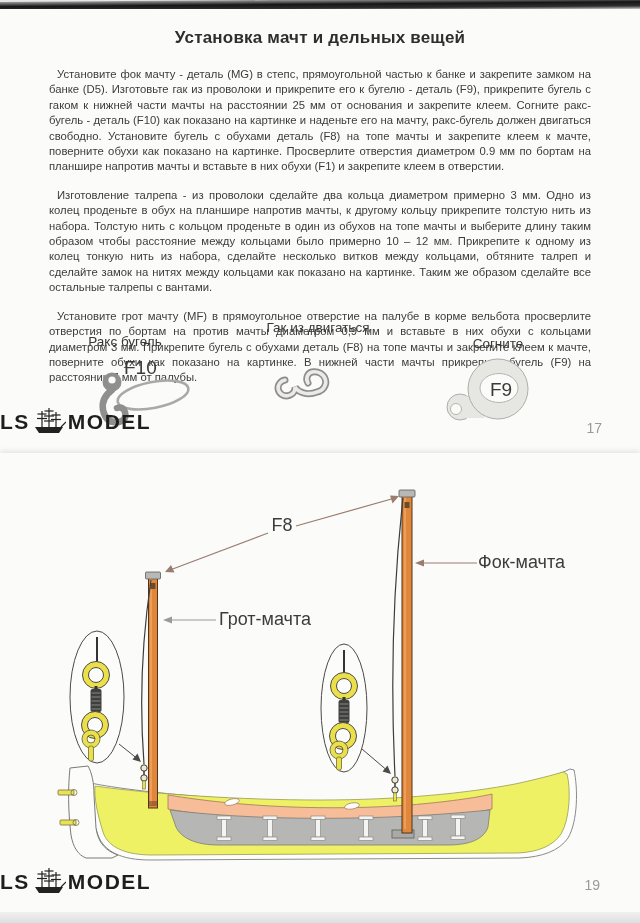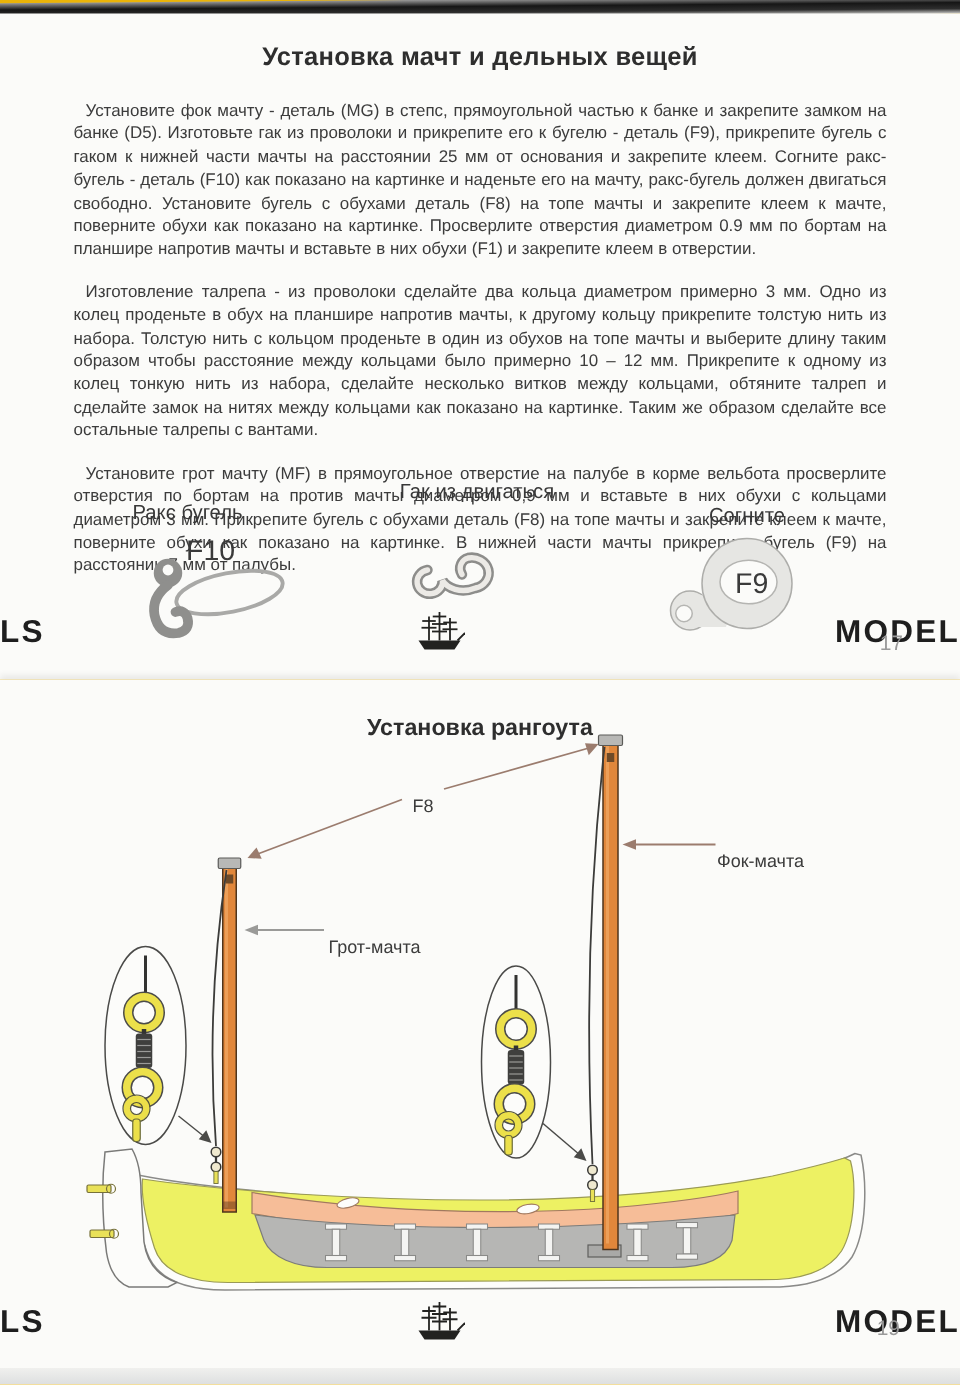--- a/index.html
+++ b/index.html
@@ -1,18 +1,18 @@
 <!DOCTYPE html>
 <html><head>
 <meta charset="utf-8">
 <style>
   html,body { margin:0; padding:0; background:#ffffff; }
   .scan {
     position:relative; width:640px; height:923px; overflow:hidden;
-    background:#eab308; font-family:"Liberation Sans", sans-serif;
+    background:#e5e5e5; font-family:"Liberation Sans", sans-serif;
   }
   .top-edge {
     position:absolute; top:-3px; left:-8px; width:660px; height:12px;
     background:linear-gradient(180deg,#9a9a9a 0%,#161616 38%,#2e2e2e 72%,#cfcfcd 100%);
     transform:rotate(-0.45deg); transform-origin:right top;
   }
   .page { position:absolute; left:0; width:640px; background:#fbfbf9; }
   .page1 { top:9px; height:444px; }
   .page2 { top:453px; height:459px; box-shadow:0 -3px 4px rgba(0,0,0,0.07); }
   .bottom-edge {
@@ -24,30 +24,30 @@
   .page2 .title { top:24px; font-size:15.5px; }
   .text-col {
     position:absolute; left:36px; top:45px; width:568px;
     color:#3c3c3c; font-size:11.3px; line-height:15.4px; text-align:justify;
   }
   .text-col p { margin:13px; text-indent:8px; }
   .fig-label { position:absolute; font-size:13.5px; color:#383838; text-align:center; }
   .part-label { position:absolute; font-size:19px; color:#3a3a3a; }
   .fig-art { position:absolute; }
   .logo-row {
-    position:absolute; left:0; width:640px; display:flex; justify-content:space-between;
+    position:absolute; left:0; width:640px; display:flex; justify-content:flex-start;
     align-items:center; gap:3px; color:#1e1e1e;
   }
   .logo-word { font-size:21px; font-weight:bold; letter-spacing:1.5px; }
   .logo-ship { margin:0 -1px 2px -1px; }
   .page-num { position:absolute; font-size:14px; color:#9a9a9a; }
   .page1 .page-num { top:411px; right:38px; }
   .page2 .page-num { top:424px; right:40px; }
   .diagram { position:absolute; left:0; top:30px; }
-  .diagram-label { position:absolute; font-size:12px; color:#3c3c3c; white-space:nowrap;margin-top:15px; }
+  .diagram-label { position:absolute; font-size:18px; color:#3c3c3c; white-space:nowrap; }
   .lbl-f8   { left:260px; top:62px;  width:44px; text-align:center; }
   .lbl-fok  { left:478px; top:99px; }
   .lbl-grot { left:219px; top:156px; }
 </style>
 </head>
 <body>
 
 <div class="scan">
   <div class="top-edge"></div>
 
@@ -108,21 +108,20 @@
           <line x1="29" y1="21" x2="34" y2="16"></line>
         </g>
         <path d="M3,21 L31,21 L27,27 L7,27 Z" fill="#222220"></path>
       </svg>
       <span class="logo-word">MODEL</span>
     </div>
     <div class="page-num">17</div>
   </div>
 
   <div class="page page2">
-    <div class="title">Установка рангоута</div>
 
     <svg class="diagram" width="640" height="380" viewBox="0 0 640 380">
 
       <g>
         <path d="M86,299 C120,307 220,318 320,319 C400,319 470,312 520,302 C545,296 560,291 570,286 L574,287 C578,305 578,338 568,355 C559,368 542,374 520,375 L150,377 C122,377 104,369 98,352 C91,332 87,313 86,299 Z" fill="#fdfdfb" stroke="#8a8a88" stroke-width="1"></path>
         <path d="M95,303 C150,311 240,317 320,317 C400,317 468,310 515,301 C538,296 553,292 563,289 L567,291 C571,306 570,336 561,351 C553,363 538,369 518,370 L152,372 C127,372 108,365 103,349 C97,330 94,314 95,303 Z" fill="#edf163" stroke="#9a9a55" stroke-width="0.8"></path>
         <path d="M168,312 C240,324 330,328 410,322 C445,319 475,315 492,311 L492,326 C465,333 400,338 320,338 C255,338 200,332 168,326 Z" fill="#f6bd98" stroke="#a1795f" stroke-width="0.8"></path>
         <ellipse cx="232" cy="319" rx="7.5" ry="3" transform="rotate(-14 232 319)" fill="#fdfdfb" stroke="#a1795f" stroke-width="0.7"></ellipse>
         <ellipse cx="352" cy="323" rx="7.5" ry="3" transform="rotate(-10 352 323)" fill="#fdfdfb" stroke="#a1795f" stroke-width="0.7"></ellipse>
         <path d="M170,327 C240,336 360,340 490,327 L488,344 C484,356 470,362 448,362 L218,362 C196,362 181,355 176,344 Z" fill="#b6b6b4" stroke="#7c7c7a" stroke-width="0.8"></path>

